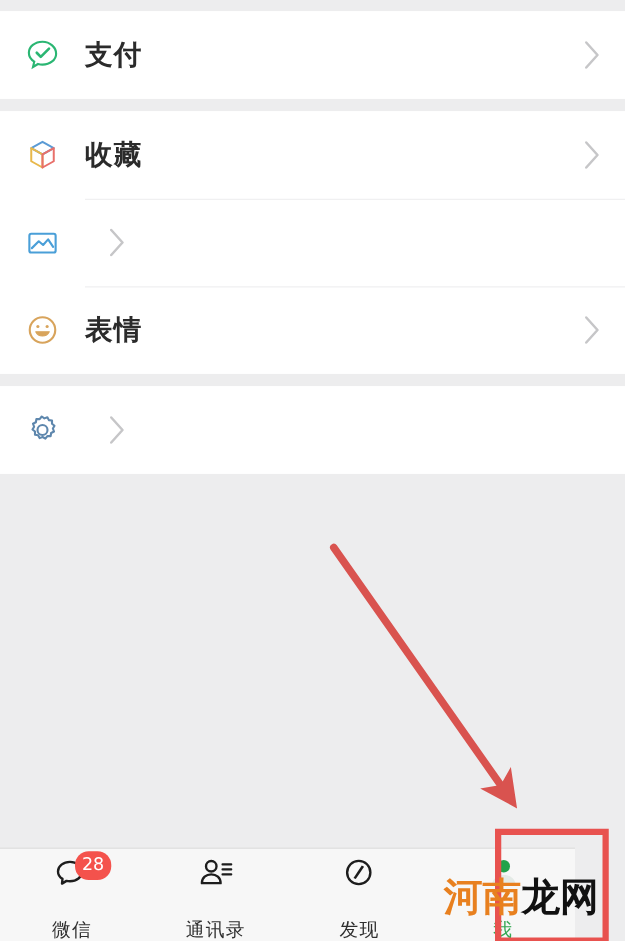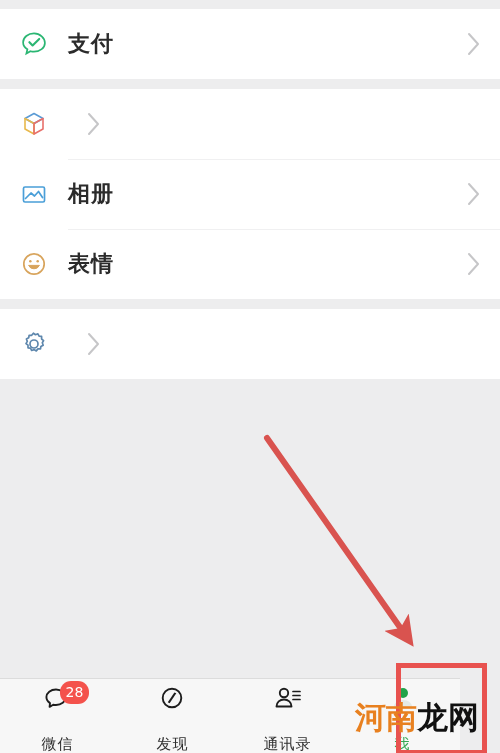--- a/index.html
+++ b/index.html
@@ -182,35 +182,35 @@
   <div class="group">
 
     <div class="row">
       <div class="row-icon">
         <svg width="30" height="30" viewBox="0 0 30 30">
           <path d="M15 4.5 L24 9.5 L15 14.5 L6 9.5 Z" fill="none" stroke="#5b9bd5" stroke-width="1.6" stroke-linejoin="round"></path>
           <path d="M6 9.5 L6 20 L15 25 L15 14.5 Z" fill="none" stroke="#e8b84b" stroke-width="1.6" stroke-linejoin="round"></path>
           <path d="M24 9.5 L24 20 L15 25 L15 14.5 Z" fill="none" stroke="#e8706b" stroke-width="1.6" stroke-linejoin="round"></path>
         </svg>
       </div>
+      <div class="row-label">收藏</div>
       <div class="chev">
         <svg width="14" height="24" viewBox="0 0 14 24">
             <path d="M2 2 L11 12 L2 22" fill="none" stroke="#c6c6c8" stroke-width="2" stroke-linecap="round" stroke-linejoin="round"></path>
           </svg>
       </div>
     </div>
 
     <div class="row">
       <div class="row-icon">
         <svg width="30" height="30" viewBox="0 0 30 30">
           <rect x="4.5" y="8" width="21" height="15" rx="1.5" fill="none" stroke="#4a9fd8" stroke-width="1.7"></rect>
           <path d="M6.5 19.5 L12 14 L15.5 17 L19.5 12.5 L23.5 18.5" fill="none" stroke="#4a9fd8" stroke-width="1.7" stroke-linecap="round" stroke-linejoin="round"></path>
         </svg>
       </div>
-      <div class="row-label">相册</div>
       <div class="chev">
         <svg width="14" height="24" viewBox="0 0 14 24">
             <path d="M2 2 L11 12 L2 22" fill="none" stroke="#c6c6c8" stroke-width="2" stroke-linecap="round" stroke-linejoin="round"></path>
           </svg>
       </div>
     </div>
 
 
     <div class="row">
       <div class="row-icon">
@@ -254,41 +254,41 @@
   <div id="tabbar">
 
     <div class="tab">
       <div class="tab-ico">
         <svg width="34" height="32" viewBox="0 0 34 32">
           <path d="M15 6.5 c-5.3 0 -9.6 3.4 -9.6 7.6 0 2.4 1.4 4.6 3.6 6.0 l-0.4 3.8 3.6 -2.2 c0.9 0.2 1.8 0.3 2.8 0.3 5.3 0 9.6 -3.4 9.6 -7.6 S20.3 6.5 15 6.5 z" fill="none" stroke="#1d1d1d" stroke-width="1.9" stroke-linejoin="round"></path>
         </svg>
         <span class="badge">28</span>
       </div>
       <div class="tab-label">微信</div>
-    </div>
-
-    <div class="tab">
-      <div class="tab-ico">
-        <svg width="34" height="32" viewBox="0 0 34 32">
-          <circle cx="16" cy="15" r="9.3" fill="none" stroke="#1d1d1d" stroke-width="1.9"></circle>
-          <path d="M20.3 10.3 L13.6 20.2 L11.8 19.3 L18.4 9.4 Z" fill="#1d1d1d"></path>
-        </svg>
-      </div>
-      <div class="tab-label">发现</div>
     </div>
 
     <div class="tab">
       <div class="tab-ico">
         <svg width="34" height="32" viewBox="0 0 34 32">
           <circle cx="13" cy="10" r="4.2" fill="none" stroke="#1d1d1d" stroke-width="1.9"></circle>
           <path d="M5.5 23.5 c0 -4.3 3.4 -7.0 7.5 -7.0 s7.5 2.7 7.5 7.0 z" fill="none" stroke="#1d1d1d" stroke-width="1.9" stroke-linejoin="round"></path>
           <path d="M22 8.5 h7 M22 12.5 h7 M22 16.5 h7" stroke="#1d1d1d" stroke-width="1.7" stroke-linecap="round"></path>
         </svg>
       </div>
       <div class="tab-label">通讯录</div>
+    </div>
+
+    <div class="tab">
+      <div class="tab-ico">
+        <svg width="34" height="32" viewBox="0 0 34 32">
+          <circle cx="16" cy="15" r="9.3" fill="none" stroke="#1d1d1d" stroke-width="1.9"></circle>
+          <path d="M20.3 10.3 L13.6 20.2 L11.8 19.3 L18.4 9.4 Z" fill="#1d1d1d"></path>
+        </svg>
+      </div>
+      <div class="tab-label">发现</div>
     </div>
 
     <div class="tab">
       <div class="tab-ico">
         <svg width="34" height="32" viewBox="0 0 34 32">
           <circle cx="17" cy="10" r="5.0" fill="#22a34a"></circle>
           <path d="M7.5 25.5 c0 -5.3 4.3 -8.6 9.5 -8.6 s9.5 3.3 9.5 8.6 z" fill="#e4eae6"></path>
         </svg>
       </div>
       <div class="tab-label active">我</div>

